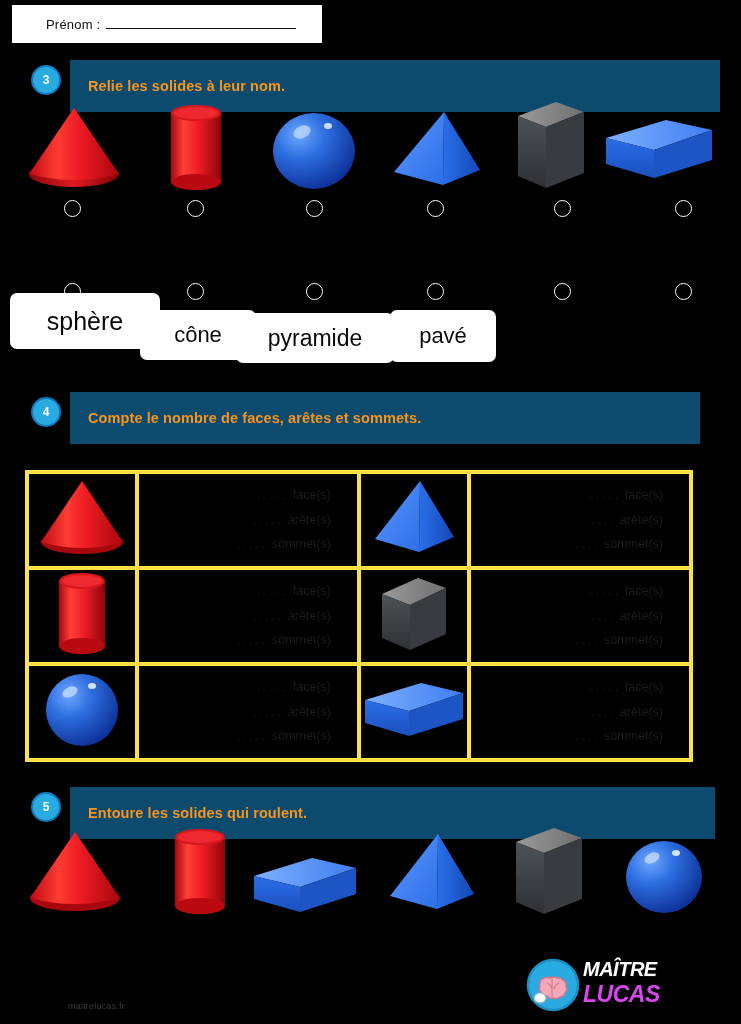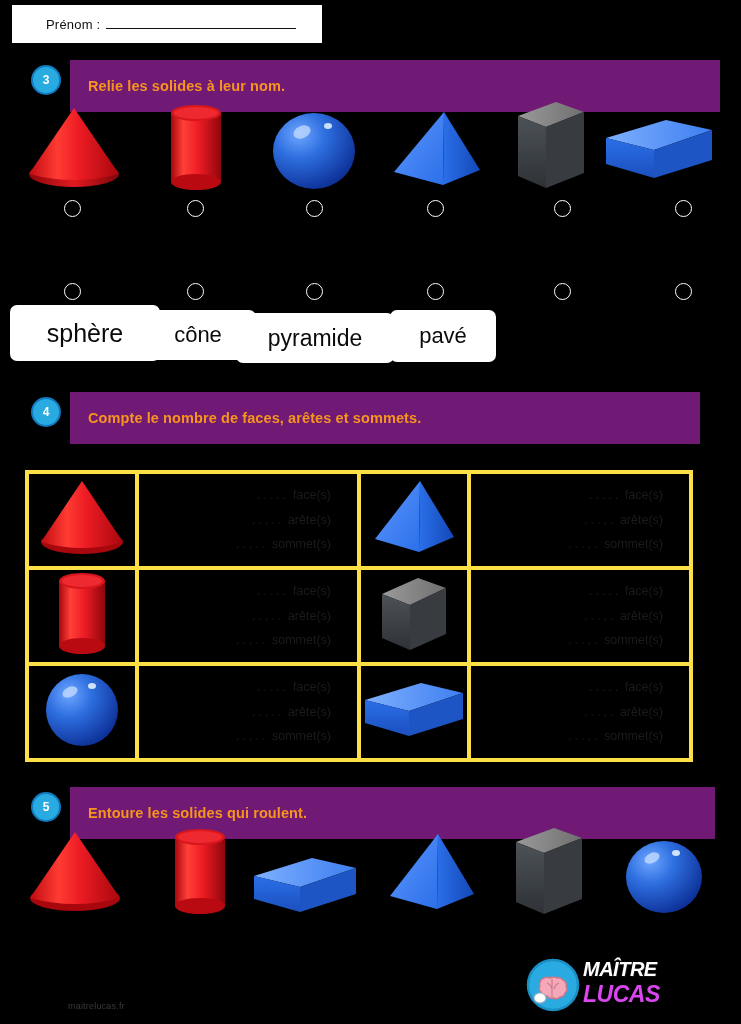--- a/index.html
+++ b/index.html
@@ -11,21 +11,21 @@
 
   
   .idbox{position:absolute;background:#fff;display:flex;align-items:center;}
   .idbox .lbl{font-size:13px;color:#111;margin-left:34px;letter-spacing:.2px;}
   .idbox .rule{flex:1;border-bottom:1.5px solid #111;margin:0 26px 4px 6px;height:12px;}
   #prenom-box{left:12px;top:5px;width:310px;height:38px;}
   #date-box{left:430px;top:5px;width:300px;height:38px;}
   #date-box .lbl{margin-left:40px;}
 
   
-  .banner{position:absolute;background:#701a75;display:flex;align-items:center;}
+  .banner{position:absolute;background:#0c4a6e;display:flex;align-items:center;}
   .banner .txt{color:#F7941E;font-size:14.5px;font-weight:bold;margin-left:18px;letter-spacing:.1px;}
   .badge{position:absolute;width:30px;height:30px;border-radius:50%;
          background:#29ABE2;border:2px solid #1179BE;color:#fff;font-size:12px;font-weight:bold;
          display:flex;align-items:center;justify-content:center;box-sizing:border-box;}
 
   #banner3{left:70px;top:60px;width:650px;height:52px;}
   #badge3{left:31px;top:65px;}
   #banner4{left:70px;top:392px;width:630px;height:52px;}
   #badge4{left:31px;top:397px;}
   #banner5{left:70px;top:787px;width:645px;height:52px;}
@@ -188,21 +188,21 @@
   <div class="dot" style="left:554px;top:200px;"></div>
   <div class="dot" style="left:675px;top:200px;"></div>
 
   <div class="dot" style="left:64px;top:283px;"></div>
   <div class="dot" style="left:187px;top:283px;"></div>
   <div class="dot" style="left:306px;top:283px;"></div>
   <div class="dot" style="left:427px;top:283px;"></div>
   <div class="dot" style="left:554px;top:283px;"></div>
   <div class="dot" style="left:675px;top:283px;"></div>
 
-  <div class="chip" style="left:10px;top:305px;width:150px;height:56px;font-size:25px;">sphère</div>
+  <div class="chip" style="left:10px;top:293px;width:150px;height:56px;font-size:25px;">sphère</div>
   <div class="chip" style="left:140px;top:310px;width:116px;height:50px;font-size:22px;">cône</div>
   <div class="chip" style="left:236px;top:313px;width:158px;height:50px;font-size:23px;">pyramide</div>
   <div class="chip" style="left:390px;top:310px;width:106px;height:52px;font-size:22px;">pavé</div>
 
   <div class="badge" id="badge4">4</div>
   <div class="banner" id="banner4">
     <span class="txt">Compte le nombre de faces, arêtes et sommets.</span>
   </div>
 
   <table id="facetable">

